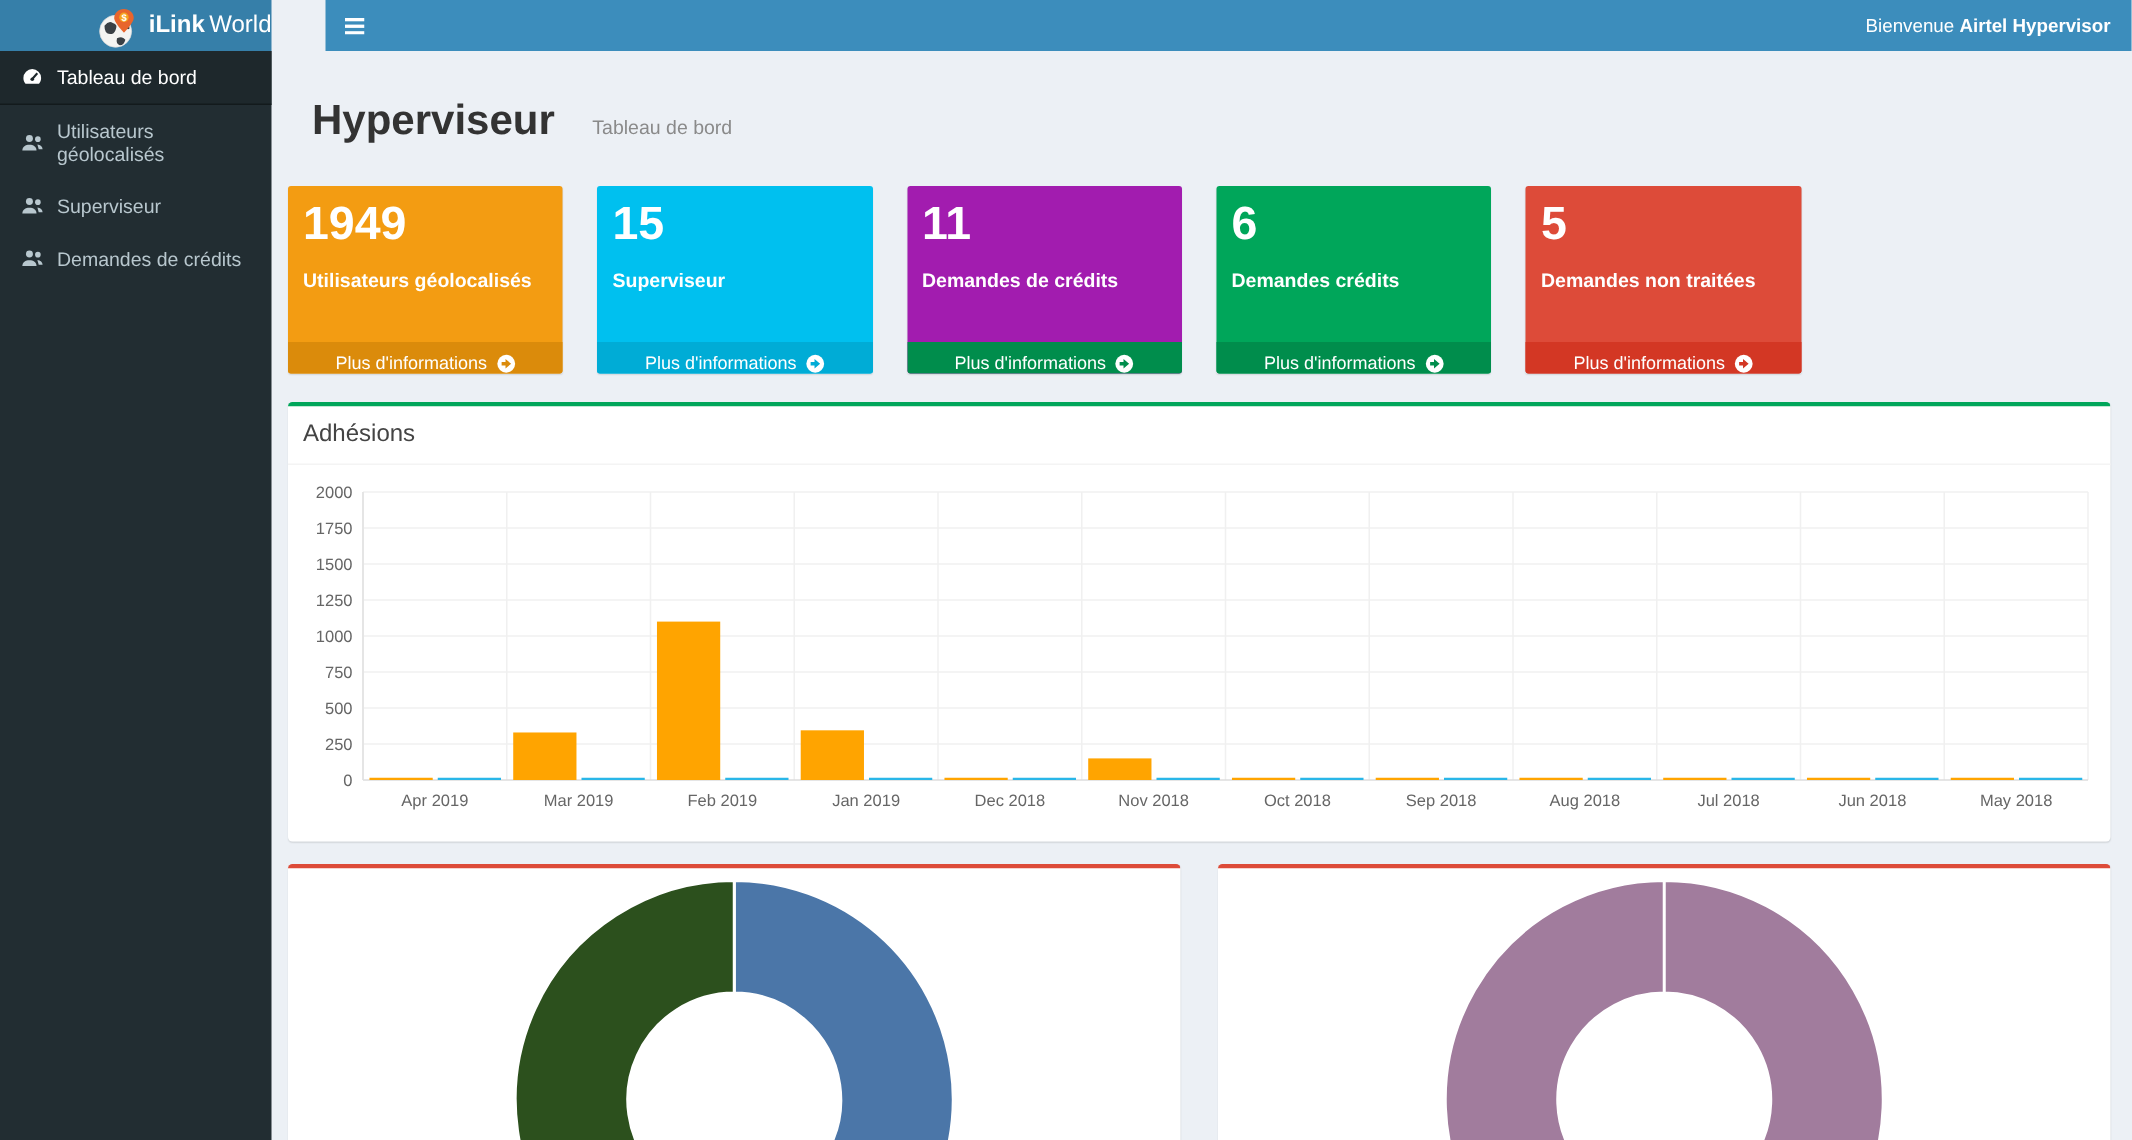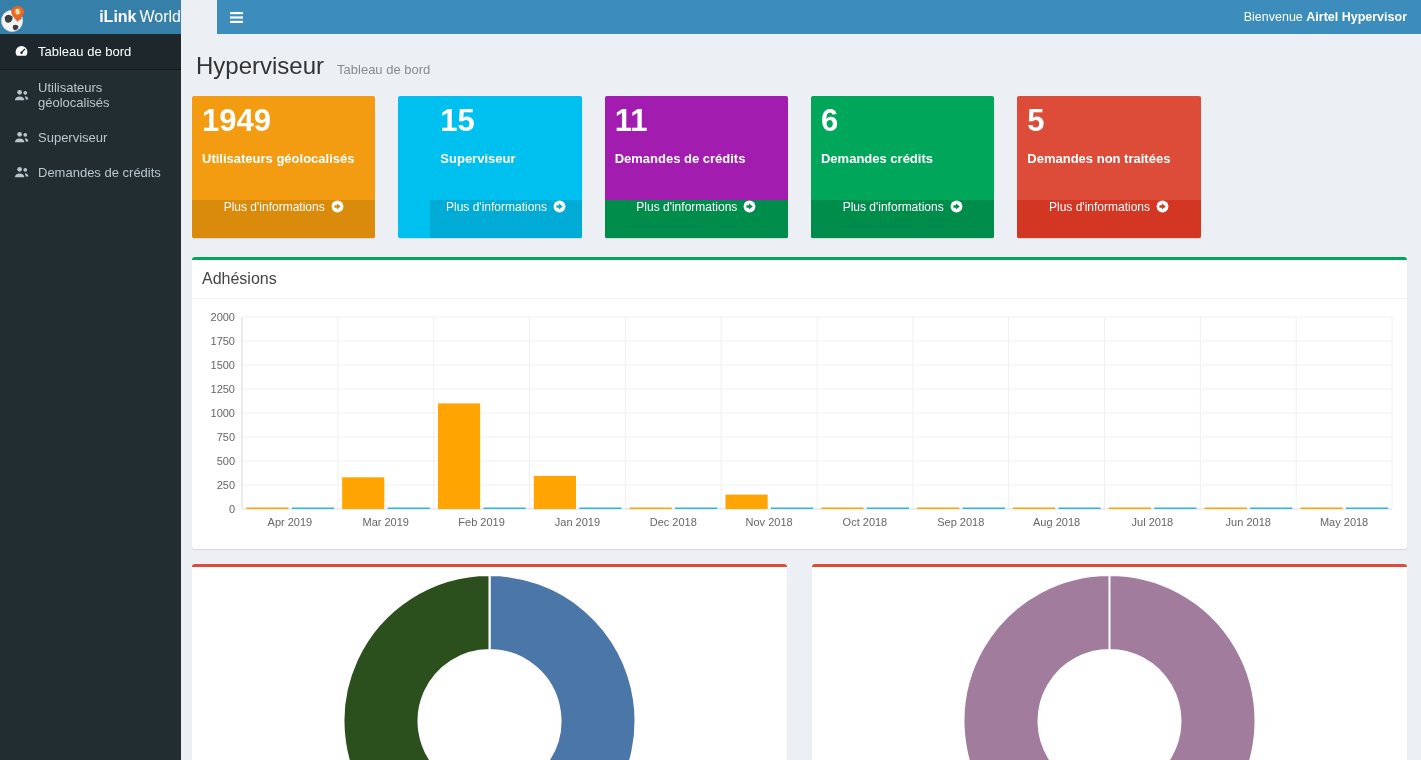--- a/index.html
+++ b/index.html
@@ -5,21 +5,21 @@
   * { box-sizing: border-box; }
   html,body { margin:0; padding:0; }
   body {
     width:1421px; height:760px; overflow:hidden; position:relative;
     background:#ecf0f5;
     font-family:"Liberation Sans", sans-serif;
   }
 
   
   .main-header { position:absolute; top:0; left:0; right:0; height:34px; z-index:20; display:flex; }
-  .logo { width:181px; height:34px; background:#367fa9; color:#fff; display:flex; align-items:center; justify-content:space-between; gap:8px; cursor:pointer; }
+  .logo { width:181px; height:34px; background:#367fa9; color:#fff; display:flex; align-items:center; justify-content:flex-end; gap:8px; cursor:pointer; }
   .logo-text { font-size:16px; color:#fff; }
   .logo-text b { font-weight:700; }
   .logo-text .lite { font-weight:400; margin-left:3px; }
   .navbar { flex:1; background:#3c8dbc; display:flex; align-items:center; justify-content:space-between; padding:0 14px 0 0;margin-left:36px; }
   .sidebar-toggle { width:38px; height:34px; display:flex; align-items:center; justify-content:center; cursor:pointer; background:transparent; border:none; }
   .welcome { color:#fff; font-size:12.5px; cursor:pointer; white-space:nowrap; }
   .welcome b { font-weight:700; }
 
   
   .main-sidebar { position:absolute; top:34px; left:0; bottom:0; width:181px; background:#222d32; z-index:15; }
@@ -27,30 +27,30 @@
   .sidebar-menu a {
     display:flex; align-items:center; gap:9px; padding:10px 5px 10px 14px;
     color:#b8c7ce; font-size:13px; text-decoration:none; cursor:pointer;
   }
   .sidebar-menu li.active a { background:#1e282c; color:#fff; border-bottom:1px solid rgba(0,0,0,.35); }
   .menu-icon { width:15px; height:15px; flex:0 0 15px; display:inline-flex; }
 
   
   .content-wrapper { position:absolute; top:34px; left:181px; right:0; bottom:0; background:#ecf0f5; padding:0 14px 0 11px; overflow:hidden; }
   .content-header { margin:14px 0 12px 0; display:flex; align-items:baseline; }
-  .content-header h1 { margin:4px; font-size:24px; font-weight:400; color:#333; }
+  .content-header h1 { margin:16px; font-size:28px; font-weight:700; color:#333; }
   .content-header .subtitle { margin-left:9px; font-size:13px; color:#8a8a8a; }
 
   
   .cards-row { display:grid; grid-template-columns:repeat(6,1fr); gap:23px; margin-bottom:19px; }
   .small-box { border-radius:2px; color:#fff; position:relative; min-height:103px; display:flex; flex-direction:column; justify-content:space-between; box-shadow:0 1px 1px rgba(0,0,0,0.1); }
   .small-box .inner { padding:7px 10px 10px 10px; }
   .small-box .sb-value { font-size:31px; font-weight:700; line-height:1.15; white-space:nowrap; }
   .small-box .sb-label { font-size:13px; font-weight:600; margin-top:12px; }
-  .small-box .sb-footer { height:38px; display:flex; align-items:flex-start; justify-content:center; gap:6px; font-size:12px; color:#fff; cursor:pointer; border-radius:0 0 2px 2px; text-decoration:none; }
+  .small-box .sb-footer { height:21px; display:flex; align-items:flex-end; justify-content:center; gap:6px; font-size:12px; color:#fff; cursor:pointer; border-radius:0 0 2px 2px; text-decoration:none; }
   .arrow-icon { width:13px; height:13px; display:inline-flex; }
 
   
   .box { background:#fff; border-radius:3px; box-shadow:0 1px 1px rgba(0,0,0,0.1); border-top:3px solid #00a65a; margin-bottom:15px; }
   .box-header { padding:10px 10px; border-bottom:1px solid #f4f4f4; }
   .box-title { font-size:16px; color:#444; font-weight:400; }
   .box-body { padding:10px; }
   .charts-row { display:grid; grid-template-columns:1fr 1fr; gap:25px; }
   .donut-body { padding:4px 10px; display:flex; justify-content:center; }
   svg text { font-family:"Liberation Sans", sans-serif; }
@@ -155,21 +155,21 @@
       <a class="sb-footer" style="background: rgb(219, 139, 11);">
           <span>Plus d'informations</span>
           <span class="arrow-icon">
             <svg viewBox="0 0 16 16" width="13" height="13">
               <circle cx="8" cy="8" r="7.3" fill="#fff"></circle>
               <path class="arr" d="M4.2 6.6 h3.2 V4.2 L12 8 L7.4 11.8 V9.4 H4.2 z" fill="#db8b0b"></path>
             </svg>
           </span>
         </a>
     </div>
-    <div class="small-box" style="background: rgb(0, 192, 239); padding-left: 32px;">
+    <div class="small-box" style="background: rgb(0, 192, 239);">
       <div class="inner">
         <div class="sb-value">15</div>
         <div class="sb-label">Superviseur</div>
       </div>
       <a class="sb-footer" style="background: rgb(0, 172, 214);">
           <span>Plus d'informations</span>
           <span class="arrow-icon">
             <svg viewBox="0 0 16 16" width="13" height="13">
               <circle cx="8" cy="8" r="7.3" fill="#fff"></circle>
               <path class="arr" d="M4.2 6.6 h3.2 V4.2 L12 8 L7.4 11.8 V9.4 H4.2 z" fill="#00acd6"></path>

